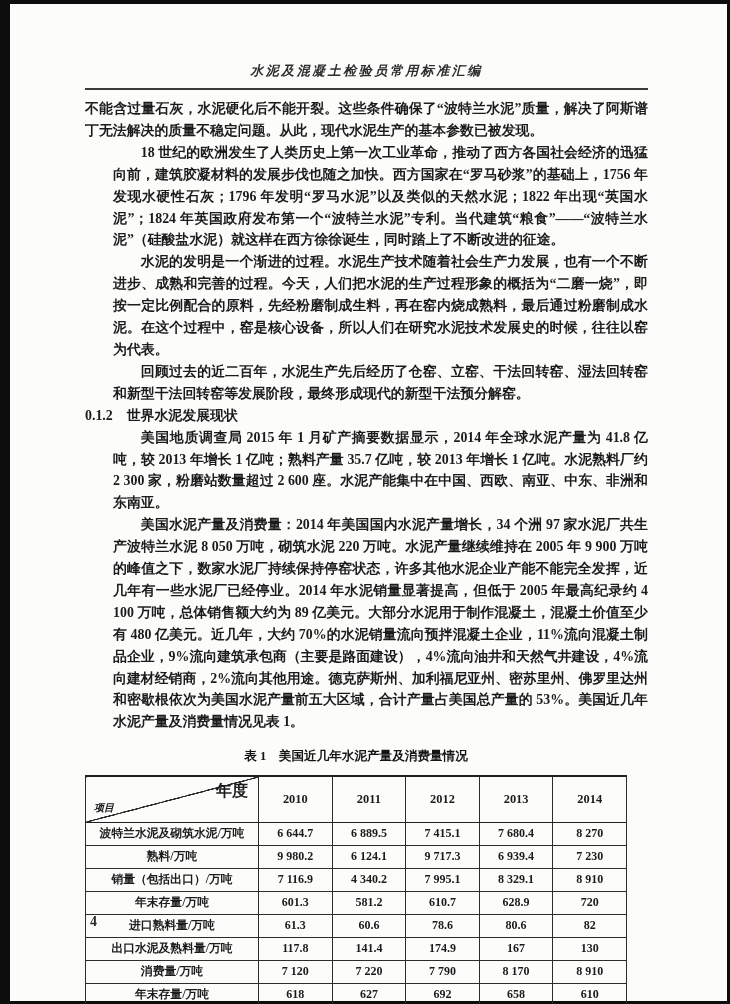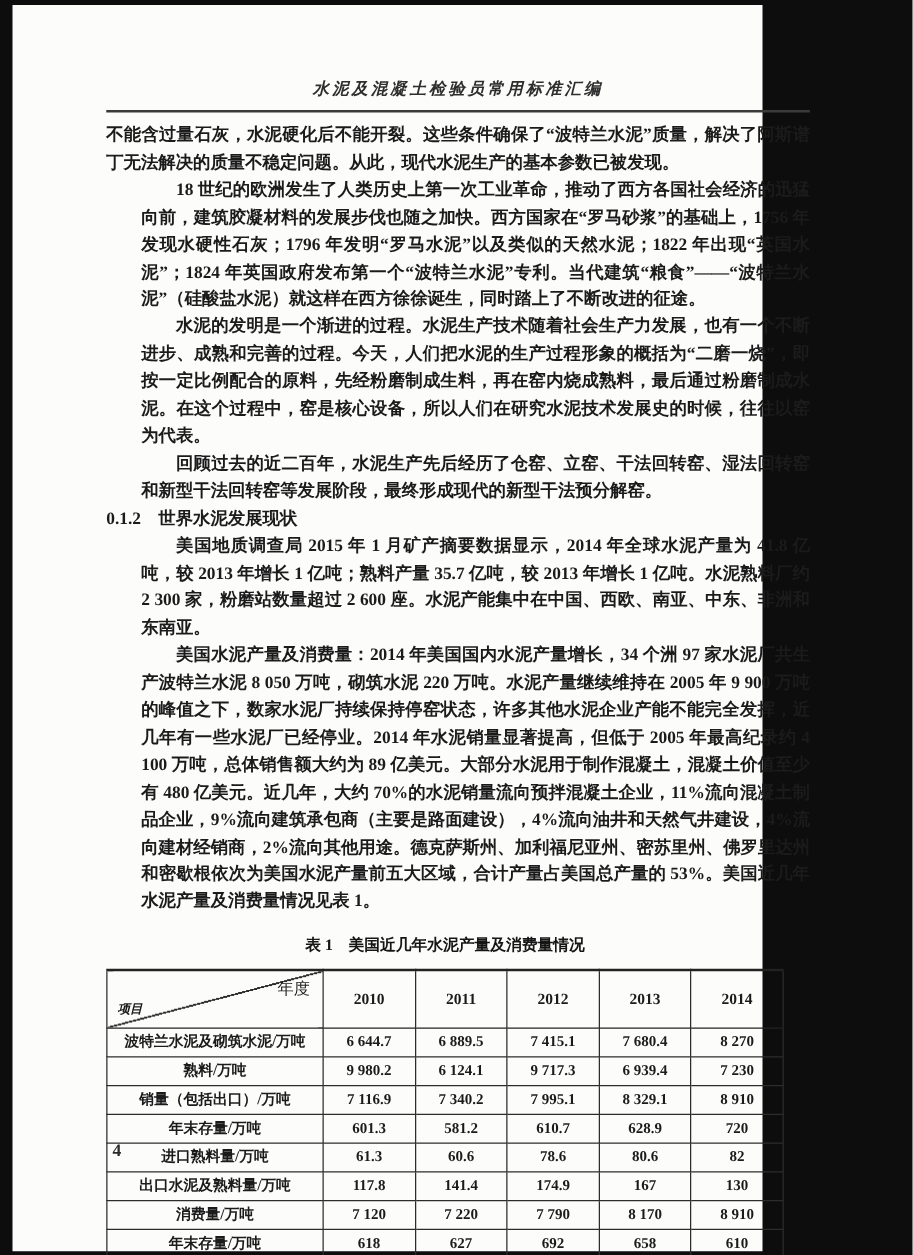--- a/index.html
+++ b/index.html
@@ -6,21 +6,21 @@
   .screenshot{
     position:relative;
     width:730px;height:1004px;
     background:#0d0d0d;
     overflow:hidden;
     font-family:"Liberation Serif","DejaVu Serif",serif;
   }
   .page{
     position:absolute;
     left:10px;top:4px;
-    width:600px;height:997px;
+    width:717px;height:997px;
     background:#fcfcfb;
   }
   .running-head{
     position:absolute;
     top:58px;left:75px;width:563px;
     text-align:center;
     font-style:italic;
     font-weight:600;
     font-size:13px;
     letter-spacing:2.5px;
@@ -77,21 +77,21 @@
     position:relative;
     background:
       linear-gradient(to bottom right,
         transparent calc(50% - 0.7px),
         #2c2c2c calc(50% - 0.7px),
         #2c2c2c calc(50% + 0.7px),
         transparent calc(50% + 0.7px));
   }
   .corner-top-right{
     position:absolute;top:3px;right:10px;
-    font-size:13px;font-weight:400;
+    font-size:16px;font-weight:700;
   }
   .corner-bottom-left{
     position:absolute;bottom:3px;left:8px;
     font-size:10px;font-weight:600;font-style:italic;
   }
   tr.data-row td{height:16.5px;font-weight:600;}
   tr.data-row td.row-label{font-weight:700;font-size:11.8px;}
   .page-number{
     position:absolute;
     top:910px;left:80px;
@@ -156,21 +156,21 @@
               <td class="row-label">熟料/万吨</td>
               <td>9 980.2</td>
               <td>6 124.1</td>
               <td>9 717.3</td>
               <td>6 939.4</td>
               <td>7 230</td>
             </tr>
             <tr class="data-row">
               <td class="row-label">销量（包括出口）/万吨</td>
               <td>7 116.9</td>
-              <td>7 340.2</td>
+              <td>4 340.2</td>
               <td>7 995.1</td>
               <td>8 329.1</td>
               <td>8 910</td>
             </tr>
             <tr class="data-row">
               <td class="row-label">年末存量/万吨</td>
               <td>601.3</td>
               <td>581.2</td>
               <td>610.7</td>
               <td>628.9</td>

